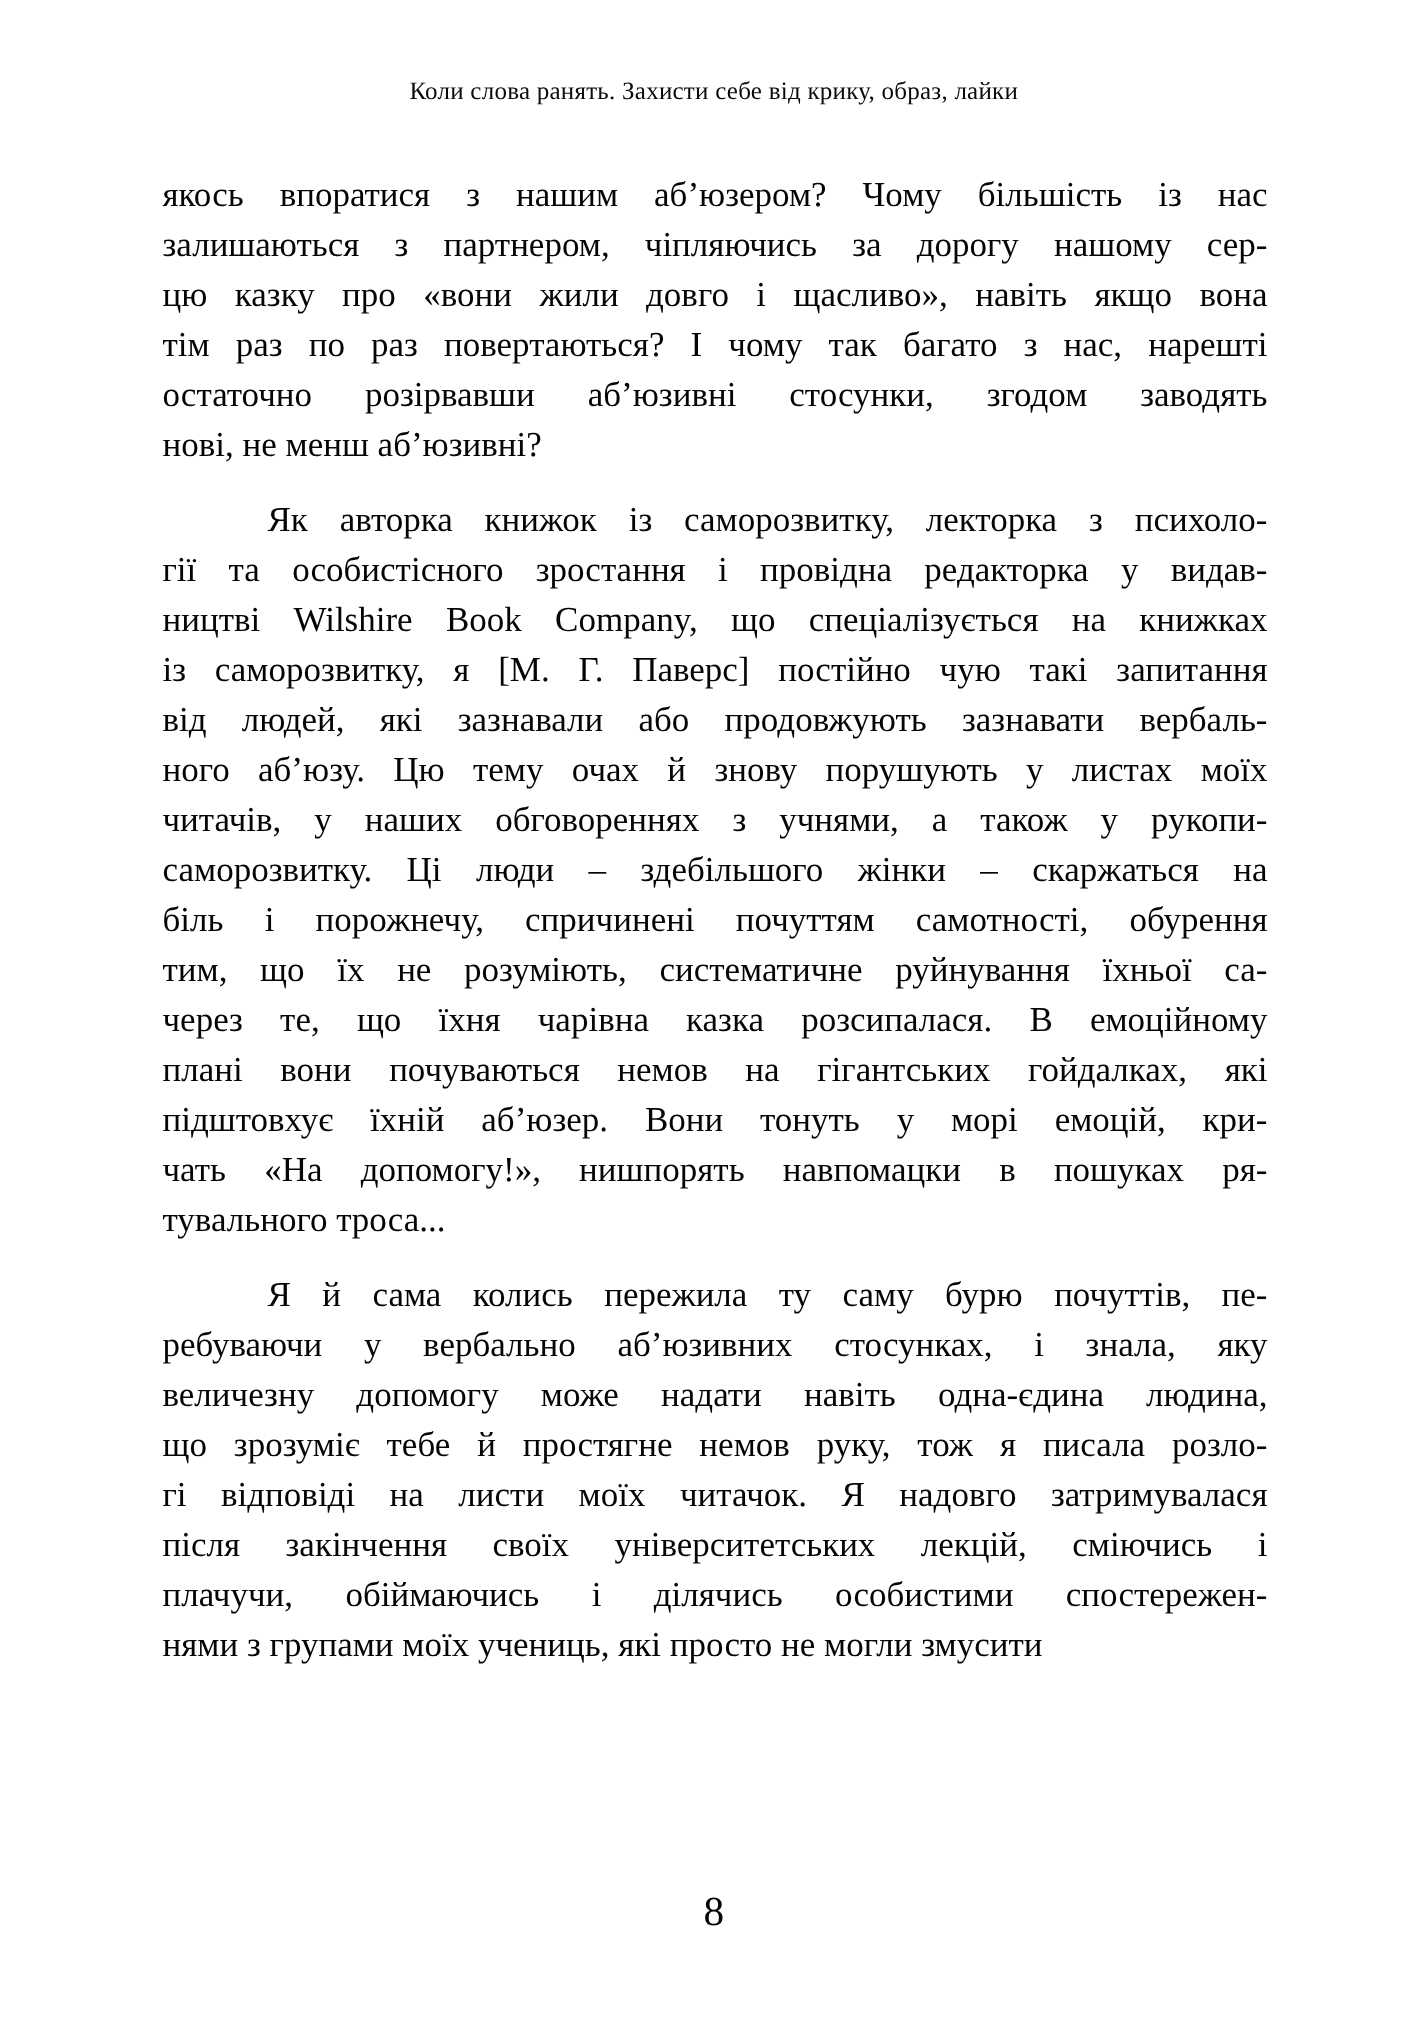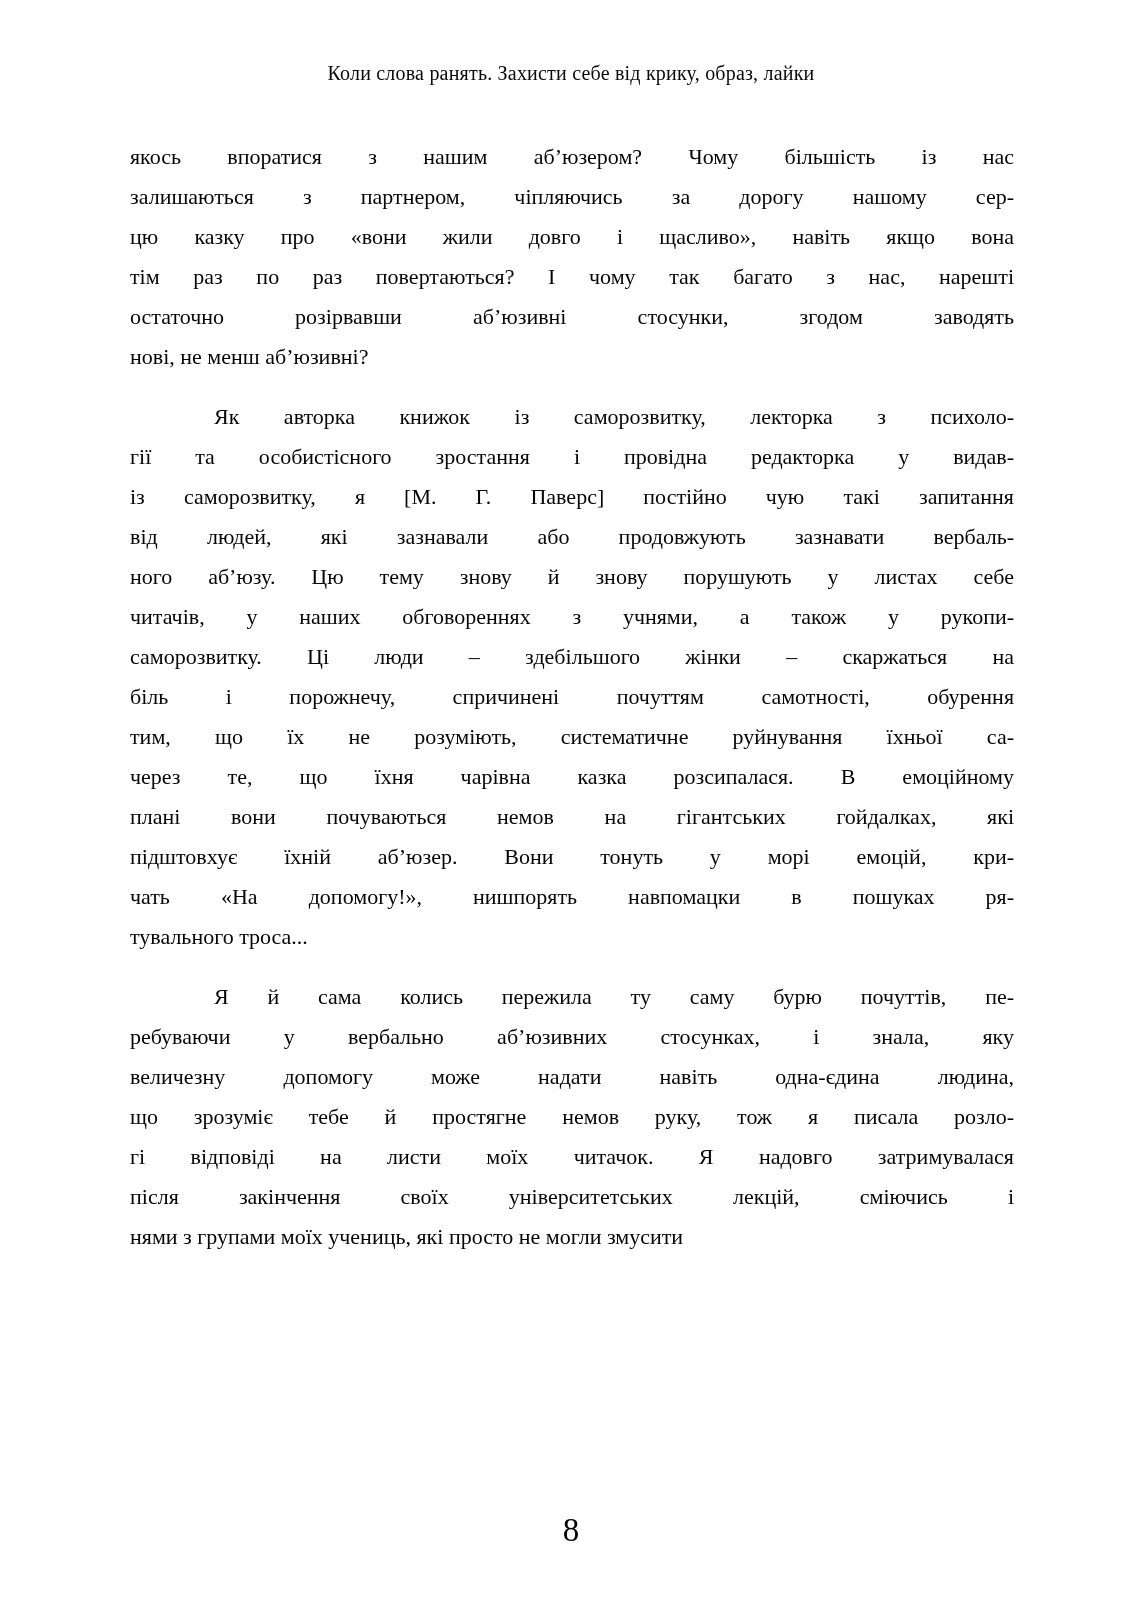--- a/index.html
+++ b/index.html
@@ -33,21 +33,21 @@
     left: 130px;
     width: 884px;
   }
   .paragraph {
     margin: 0;
   }
   .paragraph.spaced {
     margin-top: 20px;
   }
   .line {
-    font-size: 22px;
+    font-size: 28px;
     line-height: 40px;
     text-align: justify;
     text-align-last: justify;
     color: #050505;
   }
   .line.last {
     text-align-last: left;
   }
   .paragraph.indent .line.first {
     text-indent: 84px;
@@ -73,38 +73,40 @@
         <div class="line first">якось впоратися з нашим аб’юзером? Чому більшість із нас</div>
         <div class="line">залишаються з партнером, чіпляючись за дорогу нашому сер-</div>
         <div class="line">цю казку про «вони жили довго і щасливо», навіть якщо вона</div>
         <div class="line">тім раз по раз повертаються? І чому так багато з нас, нарешті</div>
         <div class="line">остаточно розірвавши аб’юзивні стосунки, згодом заводять</div>
         <div class="line last">нові, не менш аб’юзивні?</div>
       </div>
       <div class="paragraph indent spaced">
         <div class="line first">Як авторка книжок із саморозвитку, лекторка з психоло-</div>
         <div class="line">гії та особистісного зростання і провідна редакторка у видав-</div>
+        <div class="line">ництві Wilshire Book Company, що спеціалізується на книжках</div>
         <div class="line">із саморозвитку, я [М. Г. Паверс] постійно чую такі запитання</div>
         <div class="line">від людей, які зазнавали або продовжують зазнавати вербаль-</div>
-        <div class="line">ного аб’юзу. Цю тему знову й знову порушують у листах себе</div>
+        <div class="line">ного аб’юзу. Цю тему очах й знову порушують у листах моїх</div>
         <div class="line">читачів, у наших обговореннях з учнями, а також у рукопи-</div>
         <div class="line">саморозвитку. Ці люди – здебільшого жінки – скаржаться на</div>
         <div class="line">біль і порожнечу, спричинені почуттям самотності, обурення</div>
         <div class="line">тим, що їх не розуміють, систематичне руйнування їхньої са-</div>
         <div class="line">через те, що їхня чарівна казка розсипалася. В емоційному</div>
         <div class="line">плані вони почуваються немов на гігантських гойдалках, які</div>
         <div class="line">підштовхує їхній аб’юзер. Вони тонуть у морі емоцій, кри-</div>
         <div class="line">чать «На допомогу!», нишпорять навпомацки в пошуках ря-</div>
         <div class="line last">тувального троса...</div>
       </div>
       <div class="paragraph indent spaced">
         <div class="line first">Я й сама колись пережила ту саму бурю почуттів, пе-</div>
         <div class="line">ребуваючи у вербально аб’юзивних стосунках, і знала, яку</div>
         <div class="line">величезну допомогу може надати навіть одна-єдина людина,</div>
         <div class="line">що зрозуміє тебе й простягне немов руку, тож я писала розло-</div>
         <div class="line">гі відповіді на листи моїх читачок. Я надовго затримувалася</div>
         <div class="line">після закінчення своїх університетських лекцій, сміючись і</div>
+        <div class="line">плачучи, обіймаючись і ділячись особистими спостережен-</div>
         <div class="line last">нями з групами моїх учениць, які просто не могли змусити</div>
       </div>
     </div>
 
   <div class="page-number">8</div>
 </div>
 
 </body></html>

